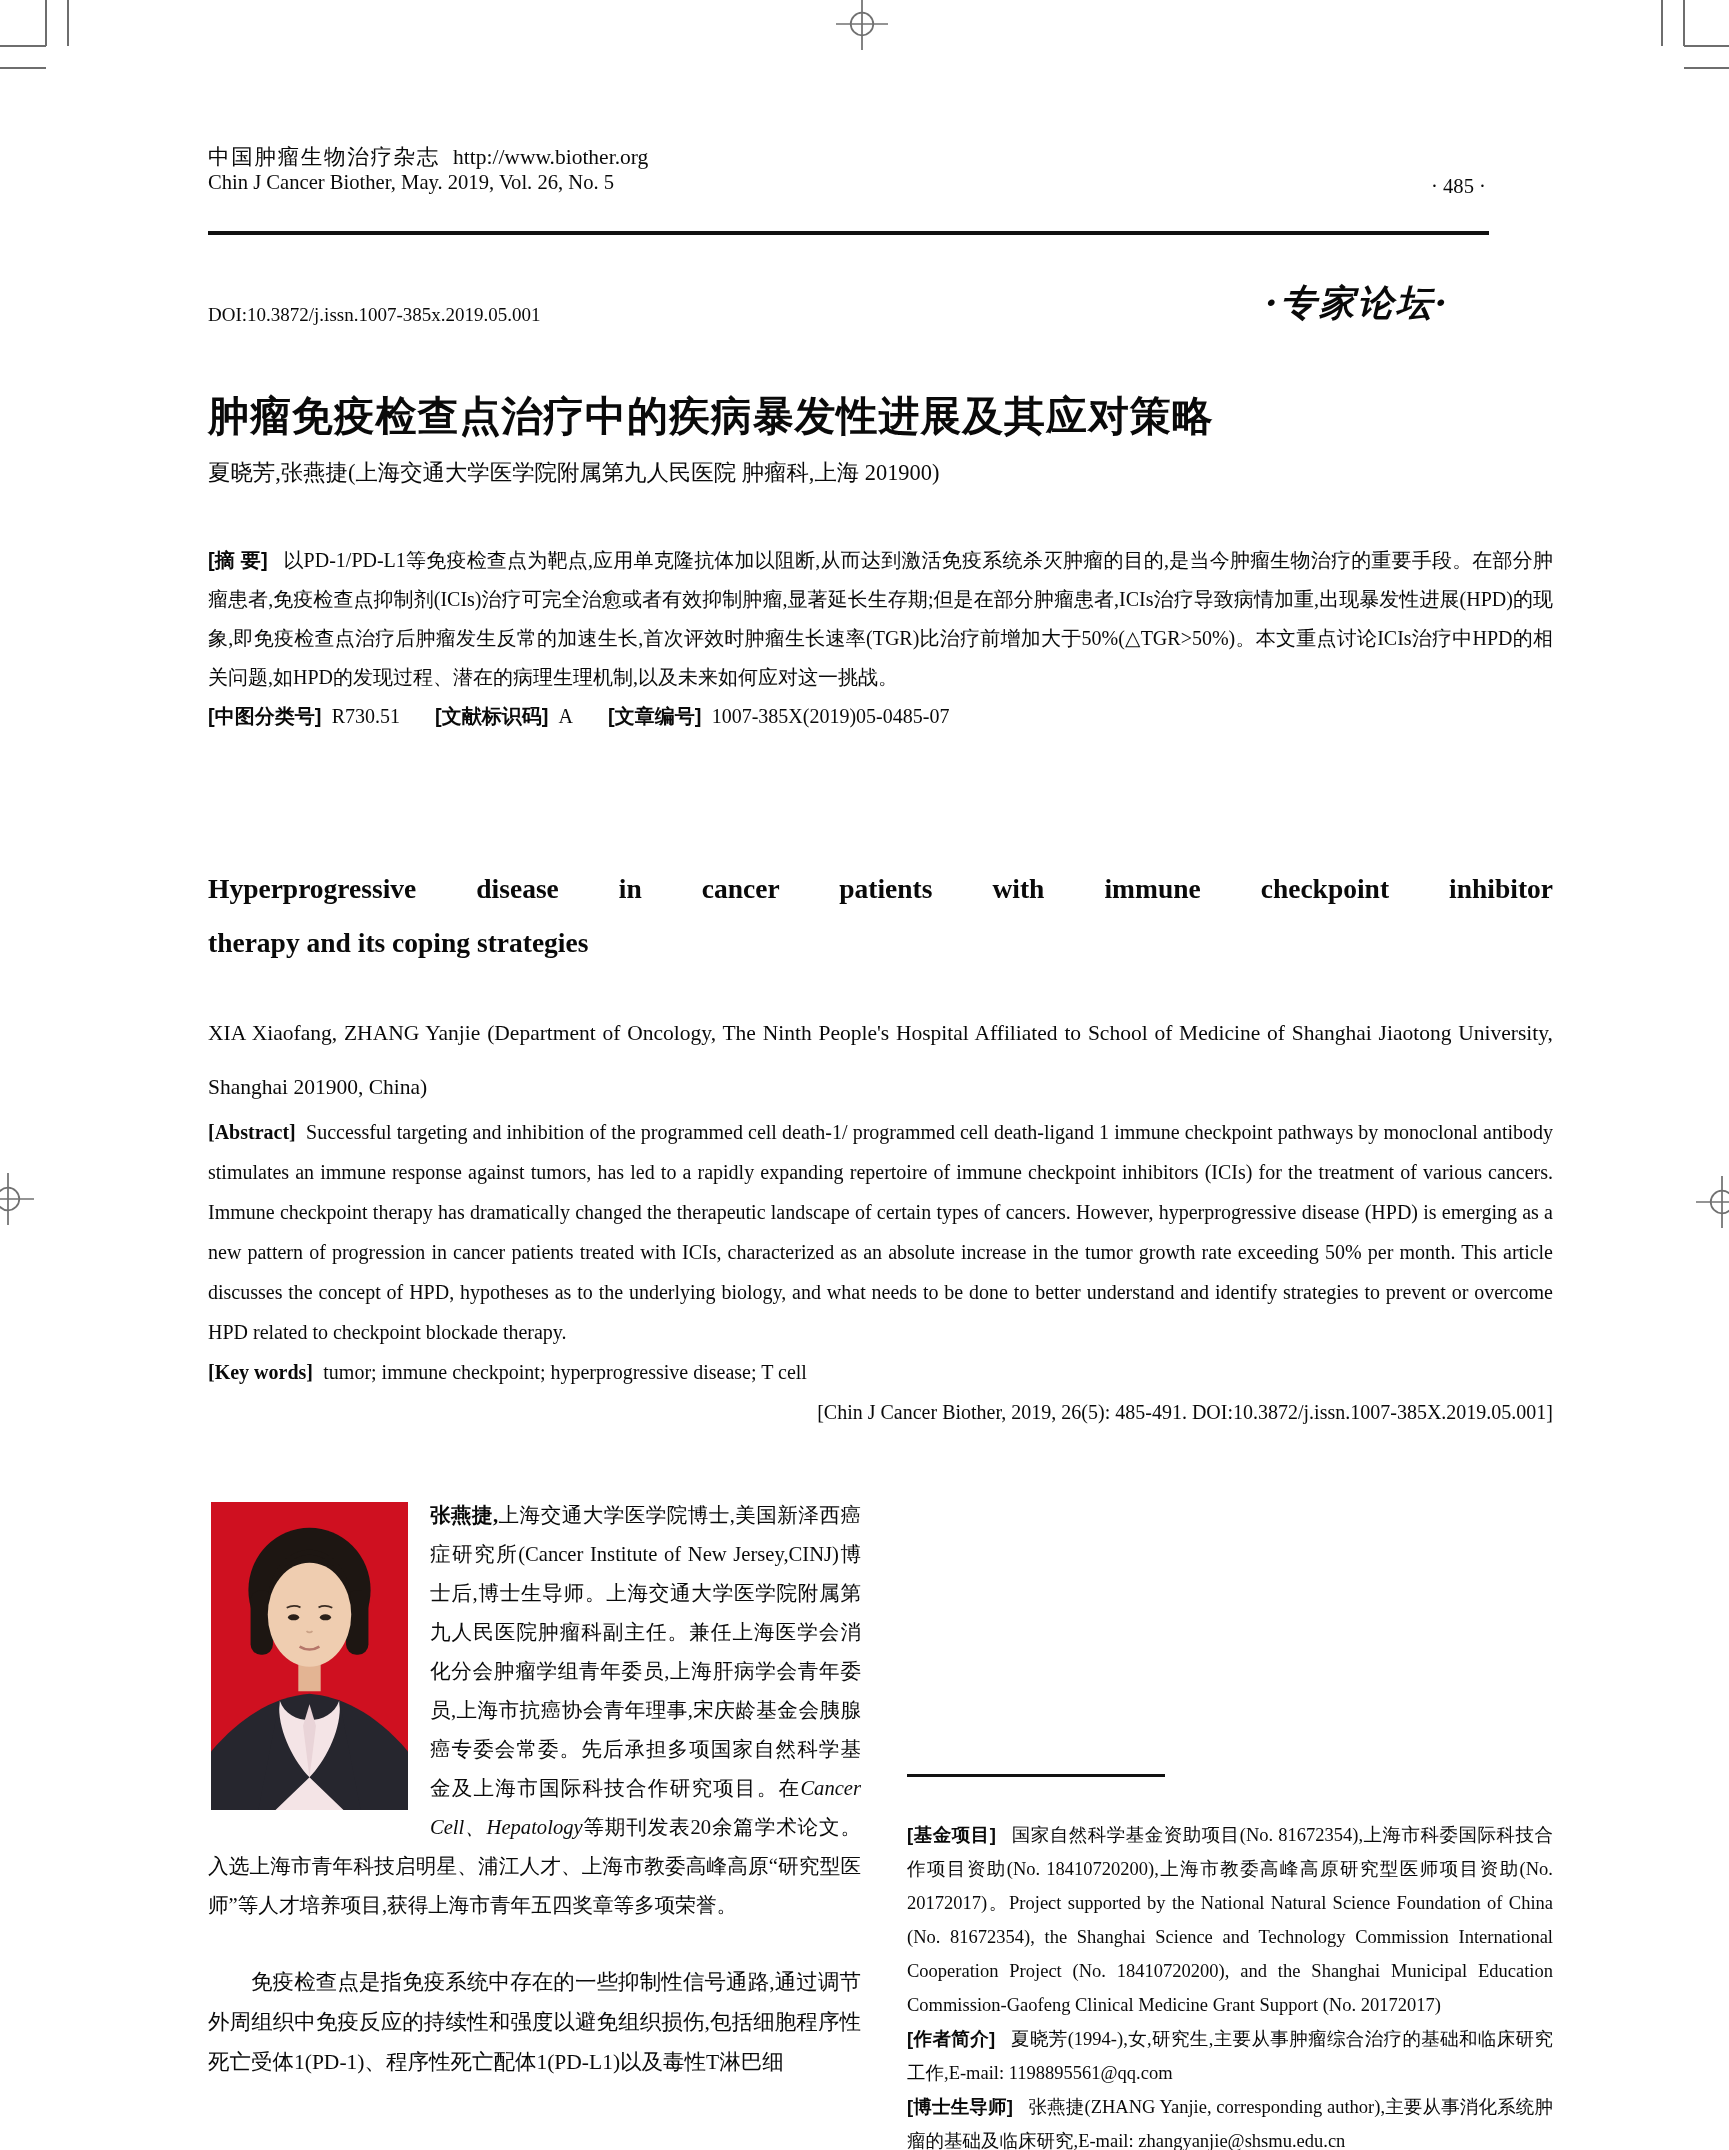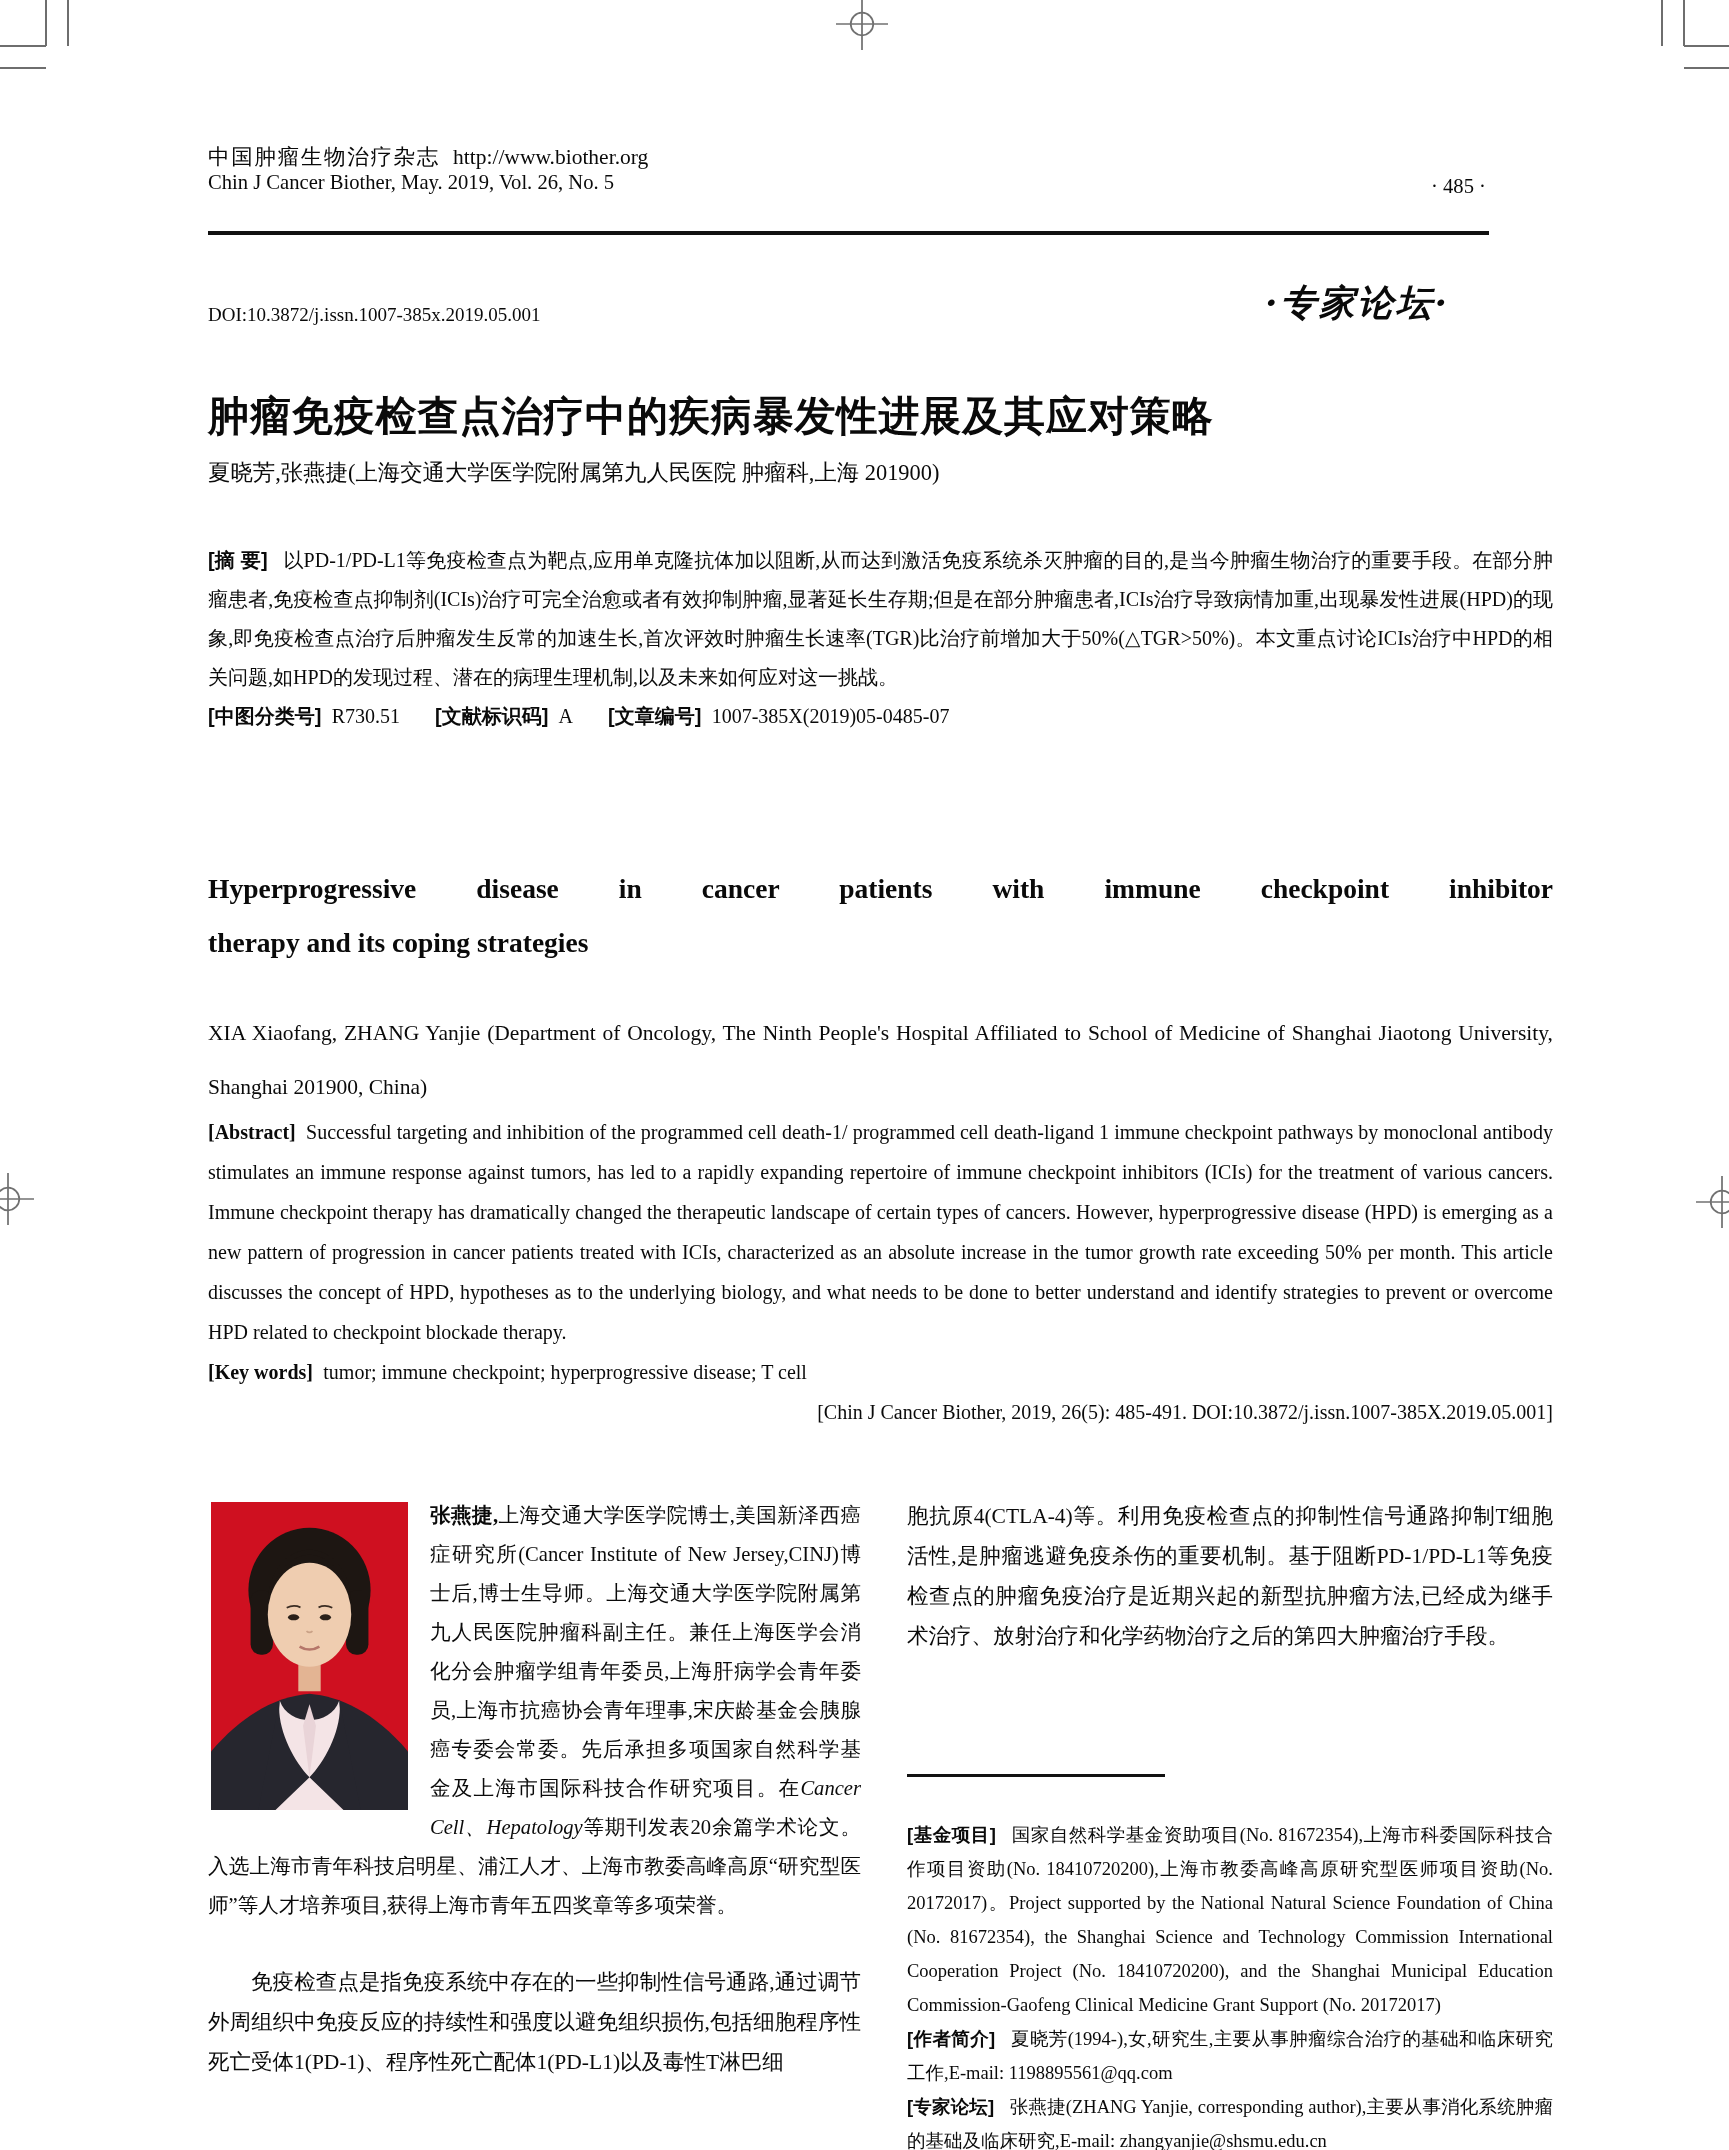--- a/index.html
+++ b/index.html
@@ -150,31 +150,28 @@
       <path d="M160,458 C150,520 190,600 229,640 L150,716 L110,716 Z" fill="#26262e"></path>
       <path d="M298,458 C308,520 268,600 229,640 L308,716 L348,716 Z" fill="#26262e"></path>
       <path d="M229,470 L214,520 L229,640 L244,520 Z" fill="#e9d4d8"></path>
     </svg>
     <p class="bio">
       <b class="bio-name">张燕捷,</b><span>上海交通大学医学院博士,美国新泽西癌症研究所(Cancer Institute of New Jersey,CINJ)博士后,博士生导师。上海交通大学医学院附属第九人民医院肿瘤科副主任。兼任上海医学会消化分会肿瘤学组青年委员,上海肝病学会青年委员,上海市抗癌协会青年理事,宋庆龄基金会胰腺癌专委会常</span><span>委。先后承担多项国家自然科学基金及上海市国际科技合作研究项目。在</span><i class="serif-italic">Cancer Cell、Hepatology</i><span>等期刊发表20余篇学术论文。入选上海市青年科技启明星、浦江人才、上海市教委高峰高原“研究型医师”等人才培养项目,获得上海市青年五四奖章等多项荣誉。</span>
     </p>
     <p class="intro-para">免疫检查点是指免疫系统中存在的一些抑制性信号通路,通过调节外周组织中免疫反应的持续性和强度以避免组织损伤,包括细胞程序性死亡受体1(PD-1)、程序性死亡配体1(PD-L1)以及毒性T淋巴细</p>
   </div>
 
-  <div class="right-col">
-    <p>胞抗原4(CTLA-4)等。利用免疫检查点的抑制性信号通路抑制T细胞活性,是肿瘤逃避免疫杀伤的重要机制。基于阻断PD-1/PD-L1等免疫检查点的肿瘤免疫治疗是近期兴起的新型抗肿瘤方法,已经成为继手术治疗、放射治疗和化学药物治疗之后的第四大肿瘤治疗手段。</p>
-  </div>
 
   <div class="foot-rule"></div>
   <div class="footnotes">
     <p>
       <b class="cnlabel">[基金项目]</b><span>国家自然科学基金资助项目(No. 81672354),上海市科委国际科技合作项目资助(No. 18410720200),上海市教委高峰高原研究型医师项目资助(No. 20172017)。Project supported by the National Natural Science Foundation of China (No. 81672354), the Shanghai Science and Technology Commission International Cooperation Project (No. 18410720200), and the Shanghai Municipal Education Commission-Gaofeng Clinical Medicine Grant Support (No. 20172017)</span>
     </p>
     <p>
       <b class="cnlabel">[作者简介]</b><span>夏晓芳(1994-),女,研究生,主要从事肿瘤综合治疗的基础和临床研究工作,E-mail: 1198895561@qq.com</span>
     </p>
     <p>
-      <b class="cnlabel">[专家论坛]</b><span>张燕捷(ZHANG Yanjie, corresponding author),主要从事消化系统肿瘤的基础及临床研究,E-mail: zhangyanjie@shsmu.edu.cn</span>
+      <b class="cnlabel">[博士生导师]</b><span>张燕捷(ZHANG Yanjie, corresponding author),主要从事消化系统肿瘤的基础及临床研究,E-mail: zhangyanjie@shsmu.edu.cn</span>
     </p>
   </div>
 
 </div>
 
 
 </body></html>

